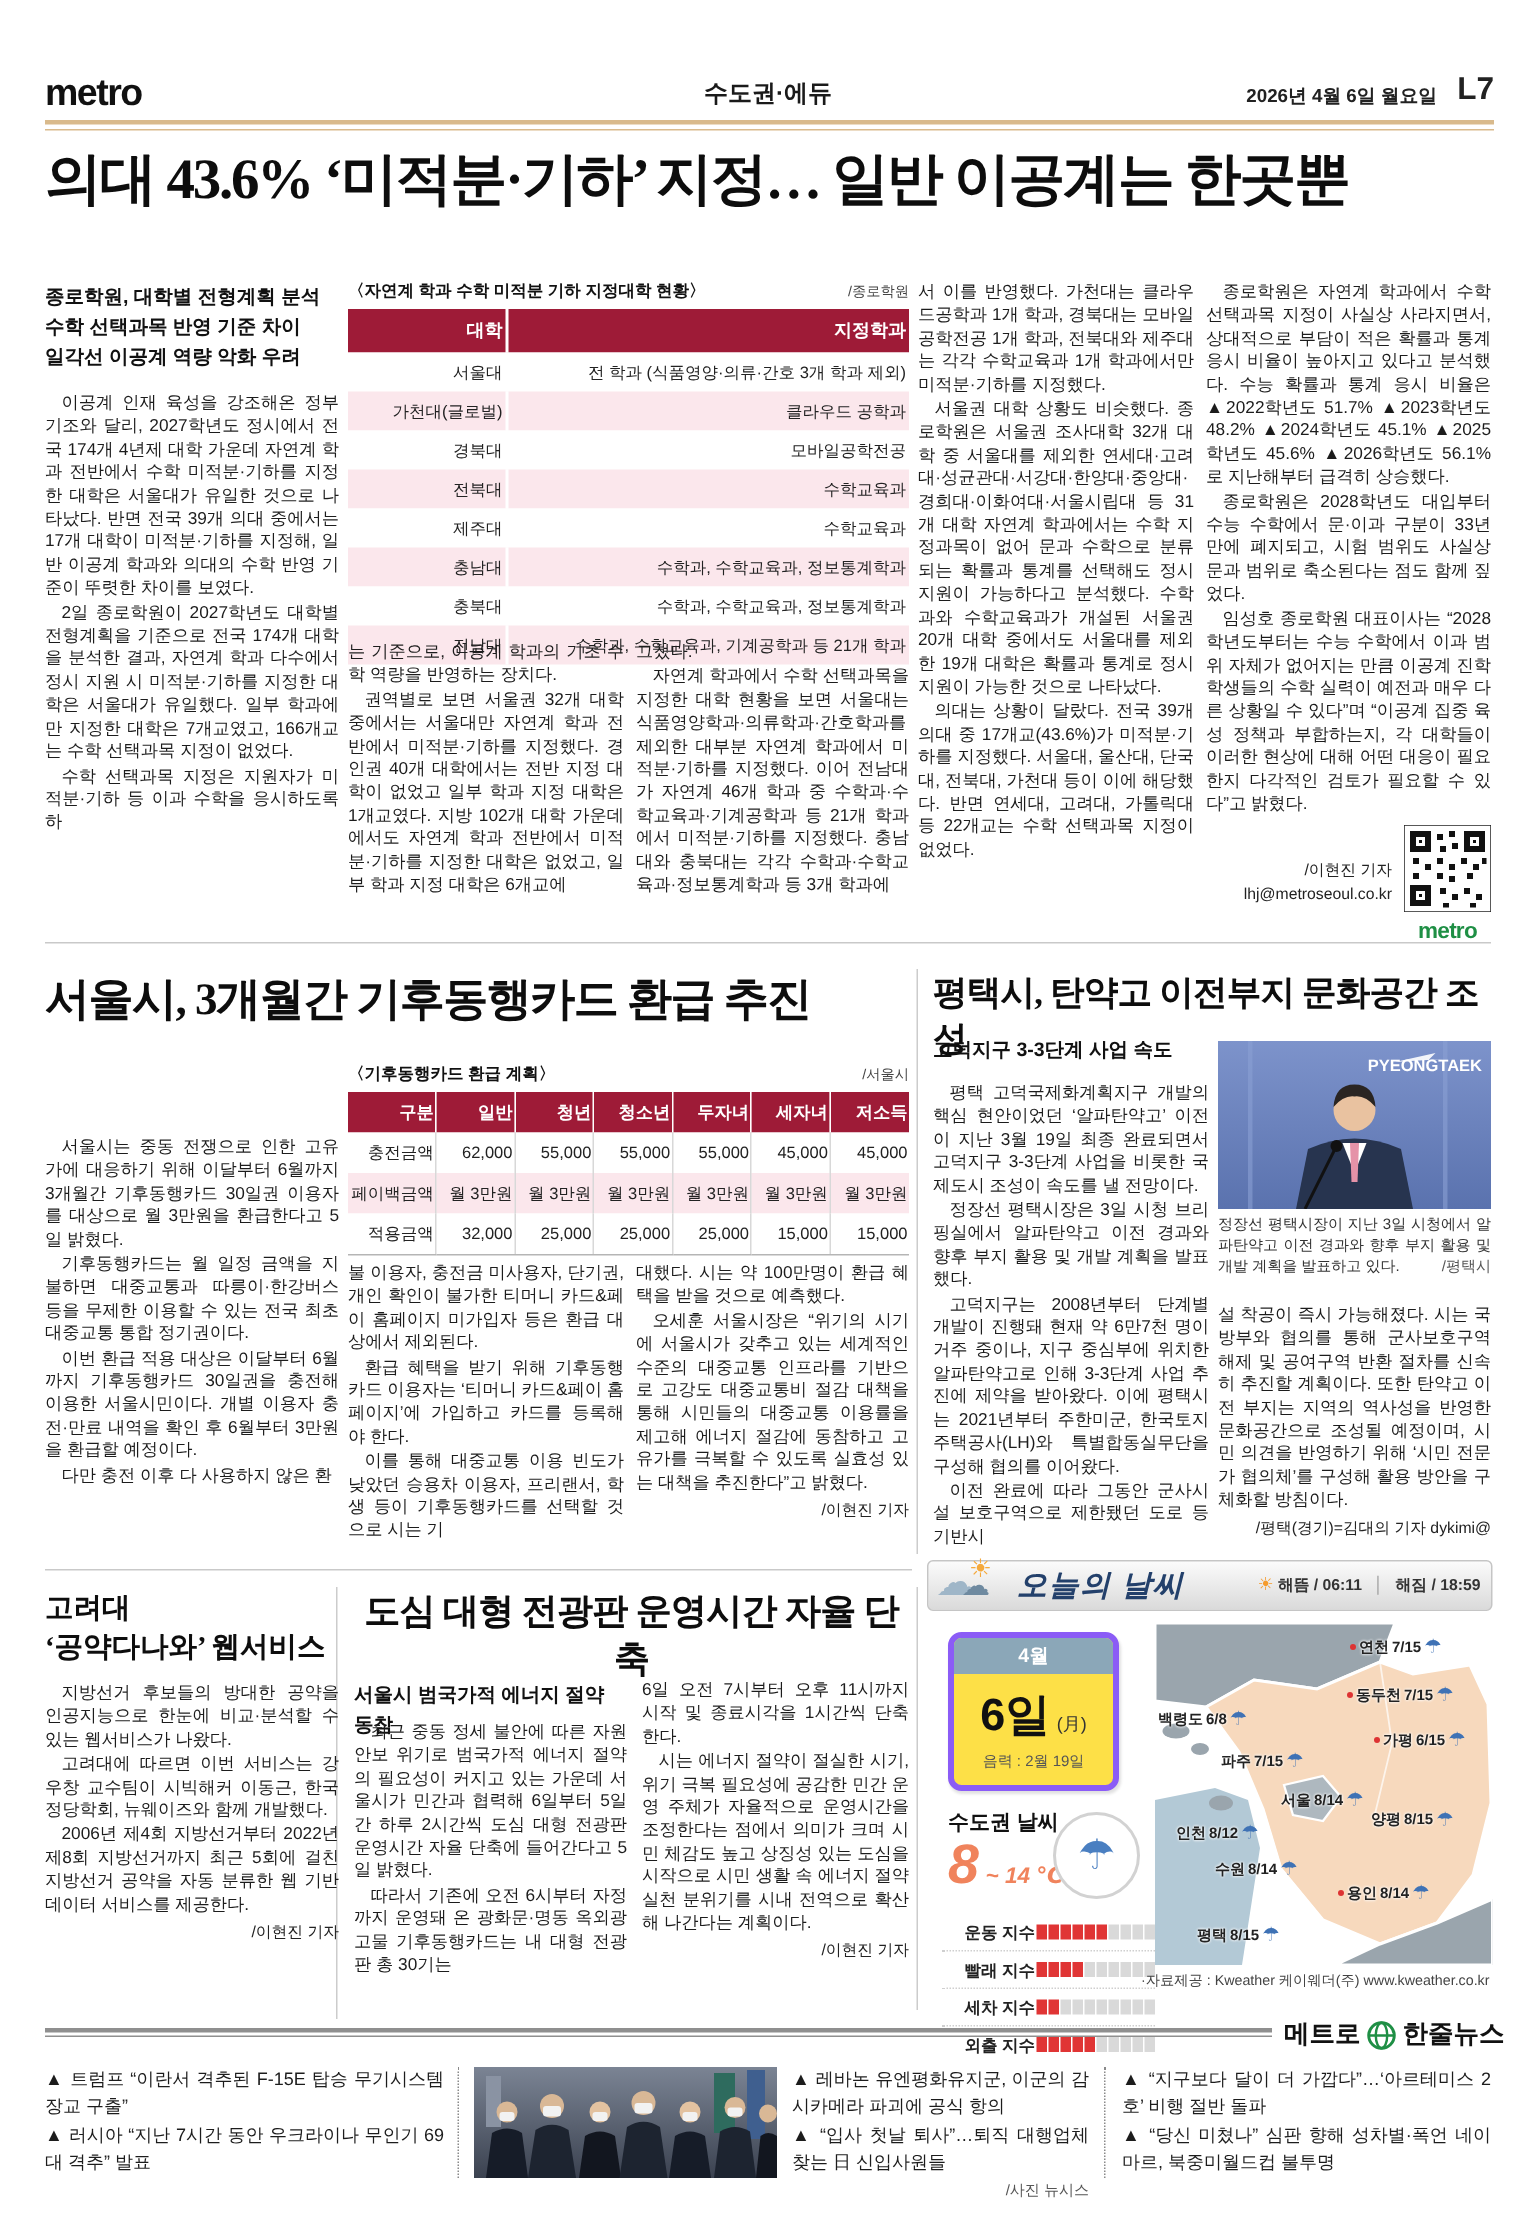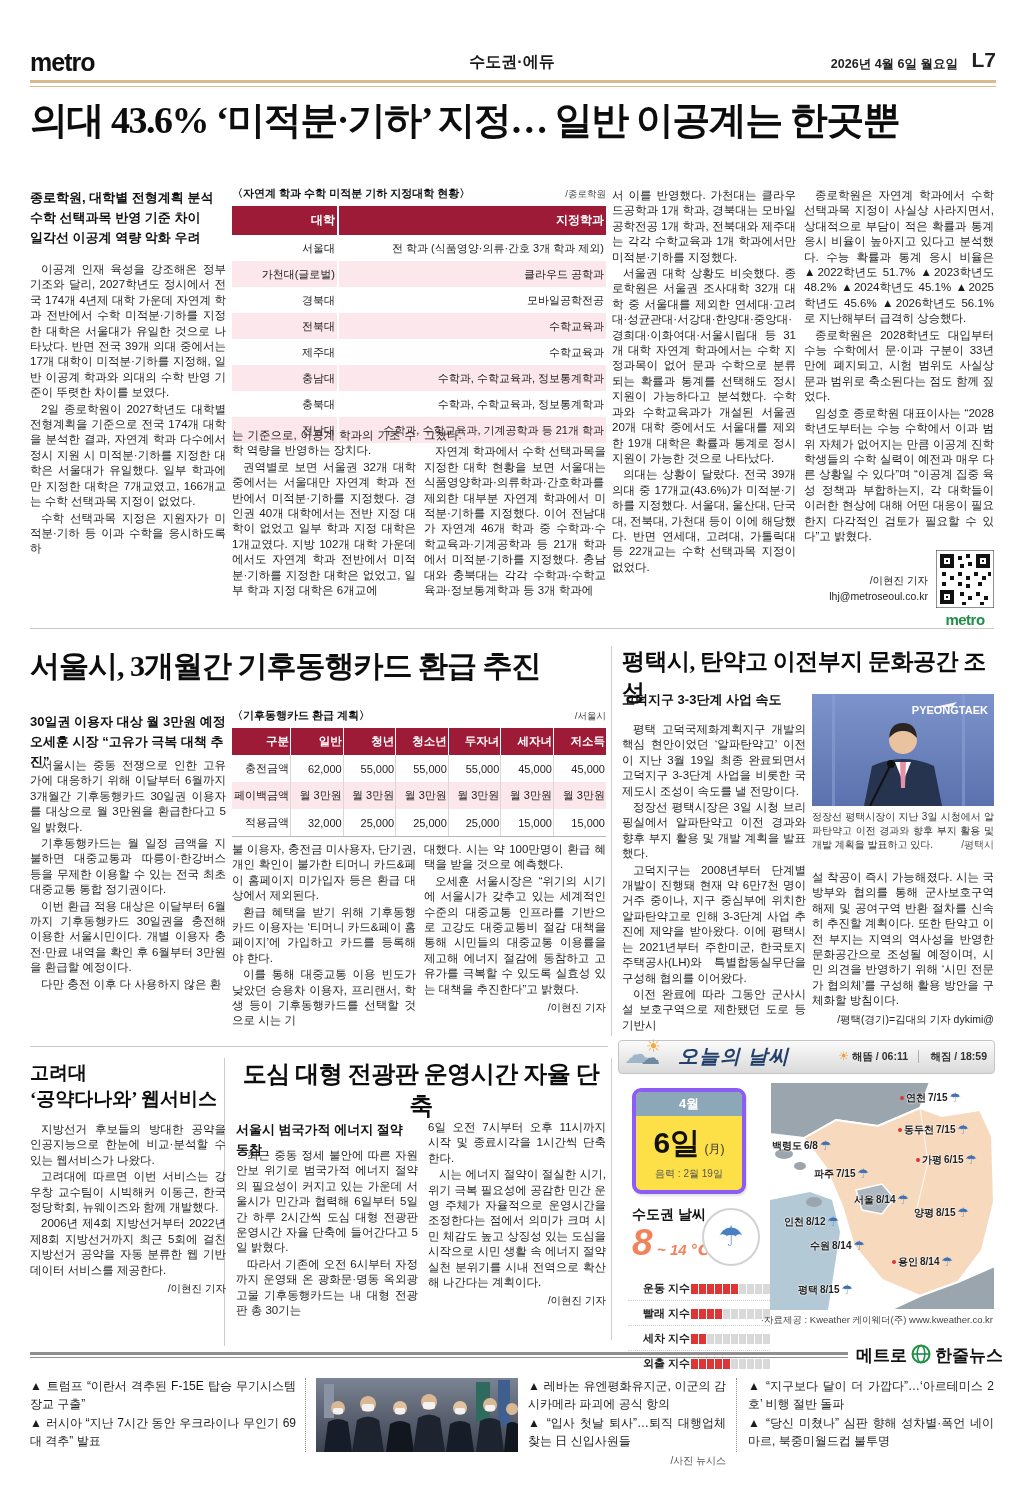--- a/index.html
+++ b/index.html
@@ -94,21 +94,21 @@
   .blk.on{background:#e03535;}
   .wx-map{position:absolute;left:152px;top:42px;width:225px;height:228px;}
   .mappt{position:absolute;display:flex;align-items:center;gap:2px;font-size:10px;font-weight:700;
          color:#222;white-space:nowrap;text-shadow:0 0 2px #fff,0 0 2px #fff;}
   .mappt .dot{width:4px;height:4px;border-radius:50%;background:#d33;}
   .mappt .umb{font-size:13px;color:#3f72b5;text-shadow:none;}
   .wx-credit{position:absolute;right:2px;top:274px;font-size:9.5px;color:#444;}
 
   
   .ol-rule{border-top:3px solid #8f8f8f;border-bottom:1px solid #8f8f8f;height:2px;}
-  .ol-title{display:flex;align-items:flex-start;gap:4px;font-size:17px;font-weight:800;color:#111;}
+  .ol-title{display:flex;align-items:flex-end;gap:4px;font-size:17px;font-weight:800;color:#111;}
   .ol-col{font-size:12px;line-height:17.5px;color:#1c1c1c;text-align:justify;}
   .ol-col p{margin:0 0 2px 0;}
   .ol-credit{text-align:right;font-size:10px;color:#555;}
 </style>
 </head>
 <body>
 
 <div class="page">
 
   <div class="abs brand" style="left:30px;top:48px;">metro</div>
@@ -236,24 +236,20 @@
           </g>
         </svg>
         <div class="metro-green">metro</div>
       </div>
     </div>
   </div>
 
   <div class="abs hrule" style="left:30px;top:628px;width:964px;"></div>
 
   <div class="abs serif hl-2" style="left:30px;top:646px;width:578px;">서울시, 3개월간 기후동행카드 환급 추진</div>
-  <div class="abs subhead" style="left:30px;top:712px;width:196px;">
-    <div>30일권 이용자 대상 월 3만원 예정</div>
-    <div>오세훈 시장 “고유가 극복 대책 추진”</div>
-  </div>
 
   <div class="abs tbl-head" style="left:232px;top:708px;width:374px;">
     <span class="tbl-title">〈기후동행카드 환급 계획〉</span>
     <span class="tbl-credit">/서울시</span>
   </div>
   <table class="t2 abs" style="left:232px;top:728px;width:374px;">
     <thead>
       <tr>
         <th class="c1">구분</th>
         <th>일반</th>

